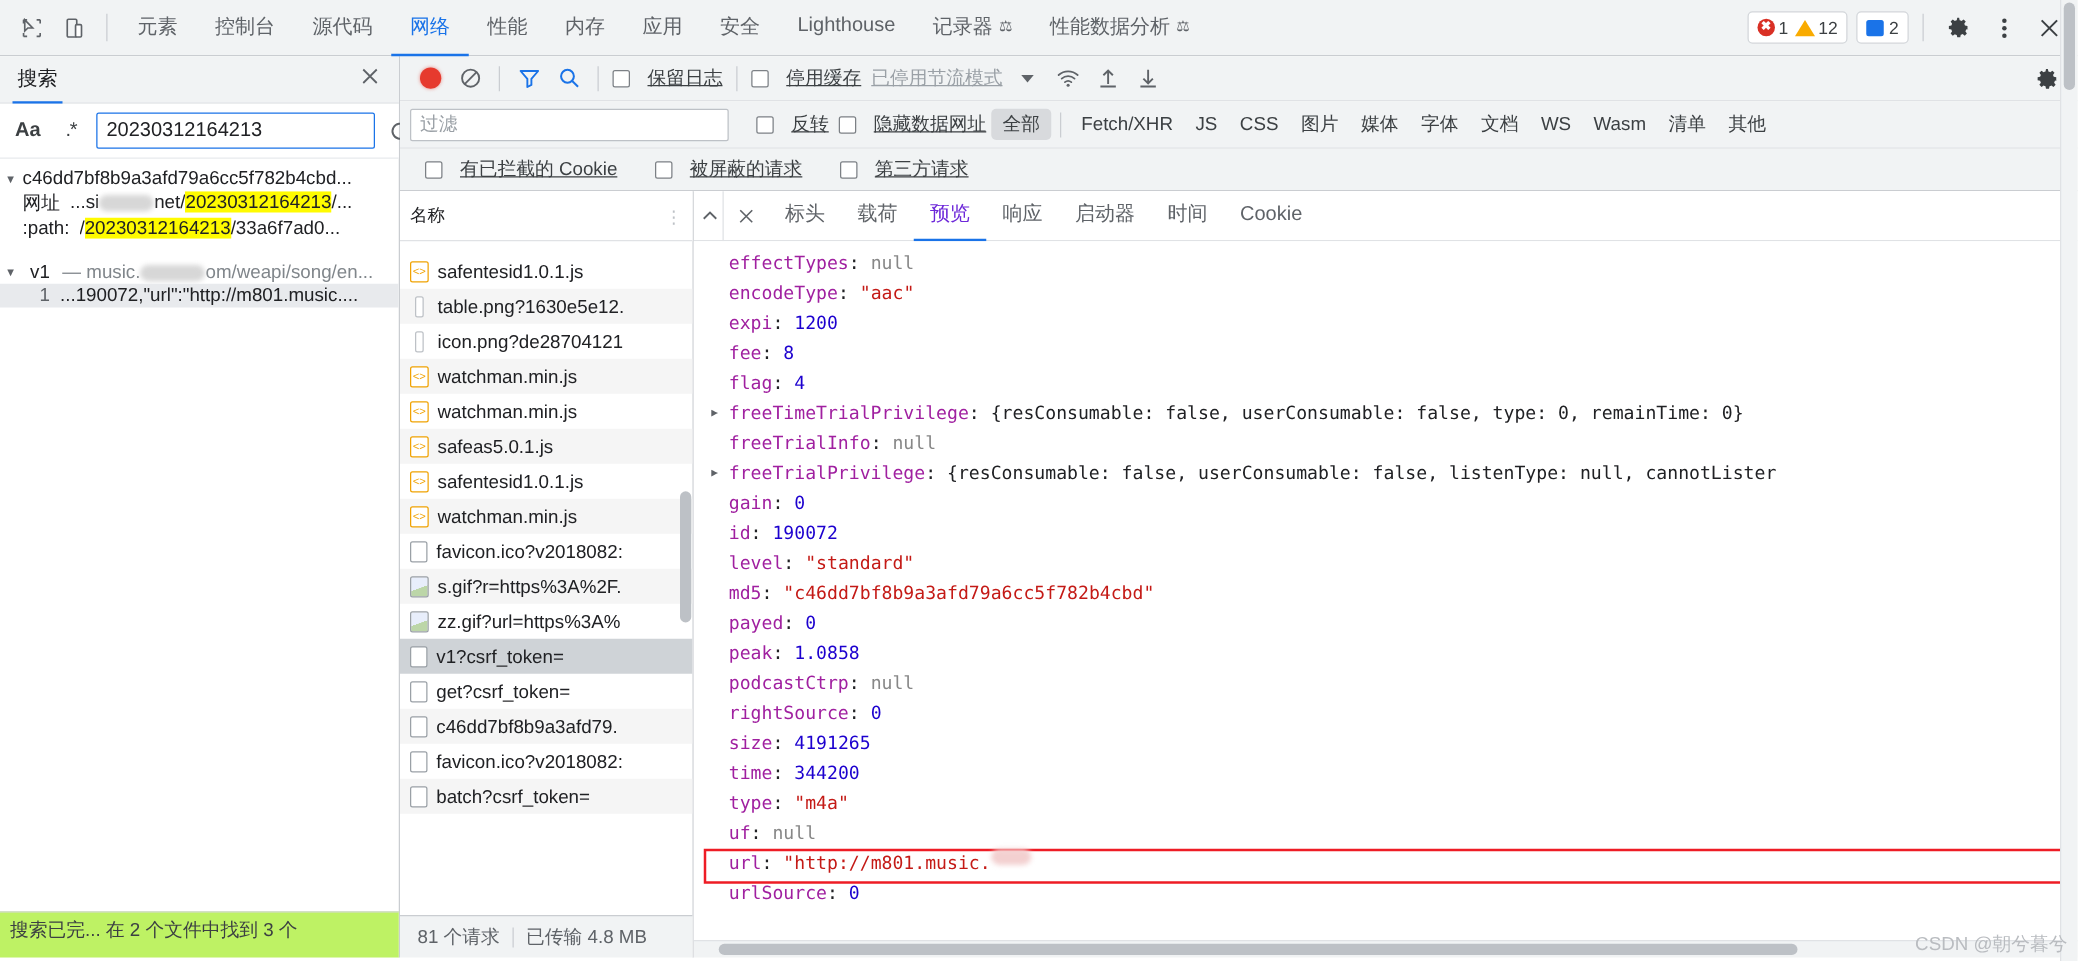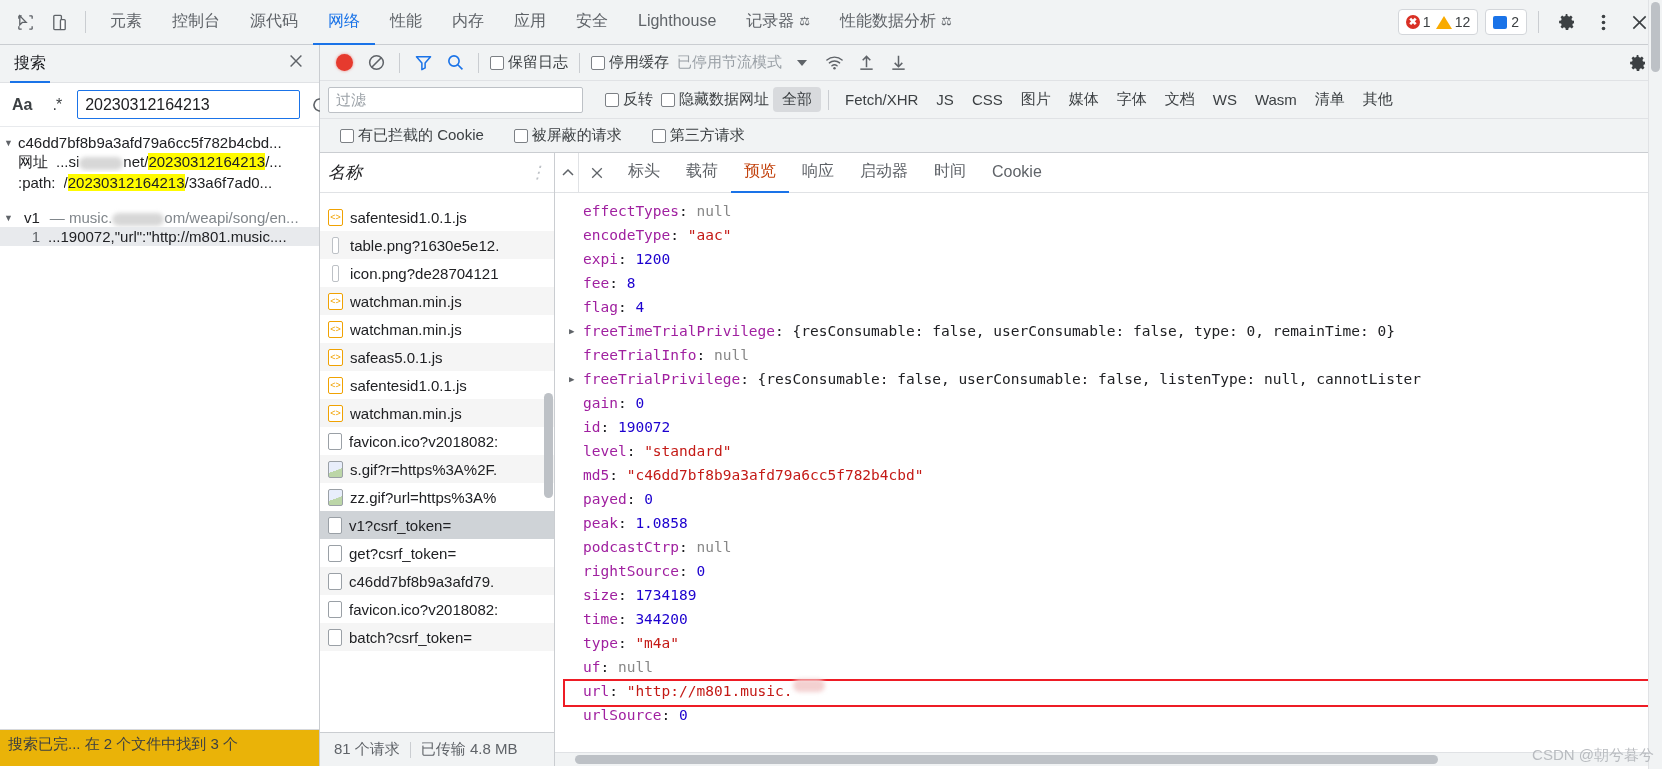--- a/index.html
+++ b/index.html
@@ -99,35 +99,35 @@
   .res-line { display: flex; gap: 8px; padding: 1px 4px 1px 18px; white-space: nowrap; overflow: hidden; color: #202124; }
   .res-label { color: #202124; flex: none; }
   .res-text { overflow: hidden; text-overflow: clip; white-space: nowrap; }
   mark { background: #fffb00; color: #202124; padding: 0; }
   .blur { display: inline-block; background: #d7d7d7; border-radius: 7px; height: 13px; vertical-align: middle; filter: blur(2px); }
   .res-sub { display: flex; gap: 10px; padding: 1px 4px; color: #202124; white-space: nowrap; overflow: hidden; align-items: center; }
   .res-dim { color: #80868b; }
   .res-row-sel { background: #e8eaed; }
   .res-num { color: #5f6368; width: 22px; text-align: right; flex: none; }
   .sp-status {
-    border-top: 1px solid #d6d8db; background: #eab308;
+    border-top: 1px solid #d6d8db; background: #bef264;
     font-size: 15px; color: #3c4043; padding: 5px 8px 0 8px;
     height: 37px; overflow: hidden; display: flex; gap: 14px;
   }
 
   
   .netpane { flex: 1; display: flex; flex-direction: column; min-width: 0; background: #fff; }
   .net-tb1 {
     height: 36px; display: flex; align-items: center; gap: 0;
     padding: 0 8px; background: #f1f3f4; border-bottom: 1px solid #e0e2e5;
   }
   .rec-dot { width: 17px; height: 17px; border-radius: 50%; background: #e63a2e; box-shadow: 0 0 3px rgba(230,58,46,.6); }
   .tb-btn { width: 32px; height: 30px; display: flex; align-items: center; justify-content: center; color: #5f6368; flex: none; }
   .vsep { width: 1px; height: 20px; background: #cacdd1; margin: 0 7px; flex: none; }
-  .ck { display: flex; align-items: center; gap: 4px; color: #3c4043; font-size: 15px; white-space: nowrap; padding: 0 4px; }
+  .ck { display: flex; align-items: center; gap: 14px; color: #3c4043; font-size: 15px; white-space: nowrap; padding: 0 4px; text-decoration: underline; }
   .box { width: 14px; height: 14px; border: 1px solid #7c8085; border-radius: 2px; background: #fff; flex: none; }
   .dis { color: #9aa0a6; }
   .caret-dn { width: 0; height: 0; border-left: 5px solid transparent; border-right: 5px solid transparent; border-top: 6px solid #5f6368; }
   .grow { flex: 1; }
 
   .net-tb2 {
     height: 38px; display: flex; align-items: center; gap: 0;
     padding: 0 8px; background: #f1f3f4; border-bottom: 1px solid #e0e2e5;
   }
   .filter-input {
@@ -144,22 +144,22 @@
     height: 34px; display: flex; align-items: center; gap: 22px;
     padding: 0 16px; background: #f1f3f4; border-bottom: 1px solid #cacdd1;
   }
 
   .net-split { flex: 1; display: flex; min-height: 0; }
 
   
   .reqlist { width: 235px; min-width: 235px; display: flex; flex-direction: column; border-right: 1px solid #cacdd1; background: #fff; position: relative; }
   .rl-head {
     height: 40px; display: flex; align-items: center; justify-content: space-between;
-    padding: 12px 8px; font-size: 17px; color: #202124;
-    border-bottom: 1px solid #e0e2e5; background: #fff; font-style: italic;
+    padding: 12px 8px; font-size: 14px; color: #202124;
+    border-bottom: 1px solid #e0e2e5; background: #fff;
   }
   .rl-scroll { flex: 1; overflow: hidden; position: relative; }
   .rl-row {
     height: 28px; display: flex; align-items: center; gap: 7px;
     padding: 0 8px; font-size: 15px; color: #202124; white-space: nowrap; overflow: hidden;
   }
   .rl-row.alt { background: #f5f5f5; align-items: center; }
   .rl-row.sel { background: #cfd3d7; }
   .ic-js {
     width: 15px; height: 17px; border: 1.5px solid #f0a202; border-radius: 2px;
@@ -180,21 +180,21 @@
 
   
   .details { flex: 1; display: flex; flex-direction: column; min-width: 0; background: #fff; }
   .d-tabs {
     height: 40px; display: flex; align-items: center; gap: 0;
     border-bottom: 1px solid #e0e2e5; background: #fff; padding-left: 2px;
   }
   .d-updown { width: 22px; height: 40px; display: flex; flex-direction: column; align-items: center; justify-content: center; color: #5f6368; border-right: 1px solid #e0e2e5; }
   .d-x { width: 36px; height: 40px; display: flex; align-items: center; justify-content: center; color: #5f6368; font-size: 19px; }
   .d-tab { padding: 0 13px; height: 40px; display: flex; align-items: center; font-size: 16px; color: #5f6368; border-bottom: 2px solid transparent; white-space: nowrap; }
-  .d-tab.sel { color: #c2410c; border-bottom-color: #1a73e8; }
+  .d-tab.sel { color: #6d28d9; border-bottom-color: #1a73e8; }
 
   .json {
     flex: 1; overflow: hidden; position: relative;
     font-family: "DejaVu Sans Mono", "Liberation Mono", monospace;
     font-size: 14.5px; line-height: 24px;
     padding: 6px 0 0 0; background: #fff;
   }
   .jrow { display: flex; align-items: flex-start; padding-left: 14px; white-space: nowrap; }
   .jtri { width: 14px; flex: none; color: #5f6368; font-size: 9px; line-height: 24px; }
   .jkey { color: #a020a0; }
@@ -684,21 +684,21 @@
             <div class="jrow">
                 <span class="jtri"></span>
                 <span class="jkey">rightSource</span>
                 <span class="jplain">:&nbsp;</span>
                 <span class="jnum">0</span>
               </div>
             <div class="jrow">
                 <span class="jtri"></span>
                 <span class="jkey">size</span>
                 <span class="jplain">:&nbsp;</span>
-                <span class="jnum">1734189</span>
+                <span class="jnum">4191265</span>
               </div>
             <div class="jrow">
                 <span class="jtri"></span>
                 <span class="jkey">time</span>
                 <span class="jplain">:&nbsp;</span>
                 <span class="jnum">344200</span>
               </div>
             <div class="jrow">
                 <span class="jtri"></span>
                 <span class="jkey">type</span>

